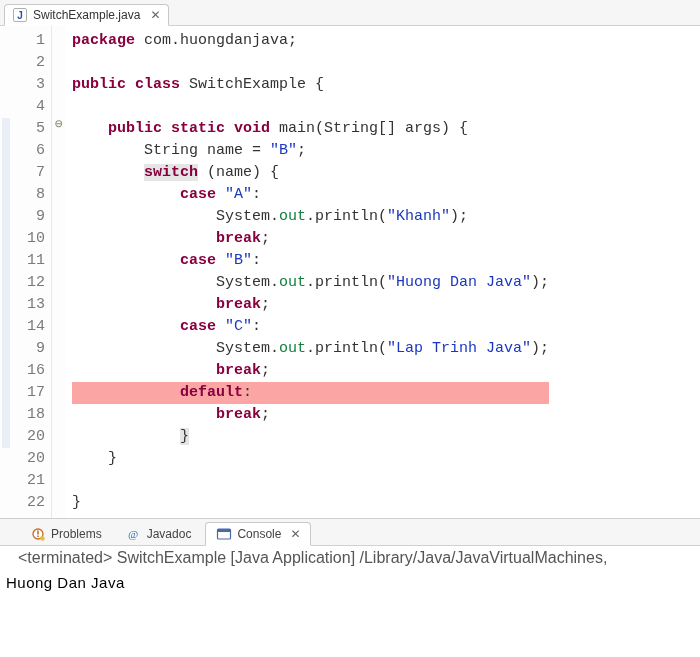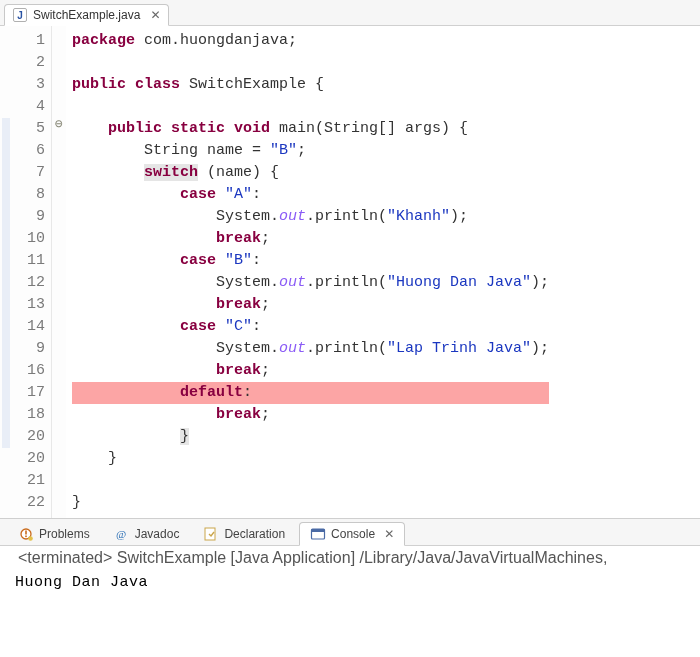--- a/index.html
+++ b/index.html
@@ -93,31 +93,31 @@
   }
   .code {
     padding: 4px 6px;
     white-space: pre;
   }
   .code-line { height: 22px; }
   .hl-line { background: #fca5a5; }
   .hl-box  { background: #e5e5e5; }
   .kw { color: #880040; font-weight: bold; margin-top: 24px; }
   .str { color: #1b37c0; }
-  .field { color: #8b5cf6; font-style: italic; }
+  .field { color: #15803d; }
   .punct { color: #333; }
 
   .bottom-tabs {
     display: flex;
     align-items: flex-end;
     height: 28px;
     background: #f6f6f6;
     border-top: 1px solid #cfcfcf;
     border-bottom: 1px solid #d0d0d0;
-    padding-left: 8px;
+    padding-left: 20px;
     gap: 4px;
   }
   .btab {
     display: flex;
     align-items: center;
     gap: 5px;
     padding: 3px 10px;
     color: #444;
     font-size: 12px;
     border-radius: 4px 4px 0 0;
@@ -131,23 +131,23 @@
   }
   .icon-svg { width: 16px; height: 16px; display: inline-block; }
   .console-status {
     font-size: 16px;
     color: #555;
     padding: 3px 18px;
     white-space: nowrap;
     overflow: hidden;
   }
   .console-out {
-    font-family: Liberation Mono, monospace;
+    font-family: Liberation Sans, sans-serif;
     font-size: 15px;
-    padding: 4px 15px;
+    padding: 4px 6px;
     letter-spacing: 0.5px;
   }
 </style>
 </head>
 <body>
 
 <div class="editor-tab-bar">
   <div class="editor-tab">
     <span class="j-icon">J</span>
     <span>SwitchExample.java</span>
@@ -237,29 +237,20 @@
     <span>Problems</span>
   </div>
   <div class="btab">
     <span class="icon-svg">
       <svg viewBox="0 0 16 16">
           <text x="2" y="12" font-size="11" font-style="italic" fill="#2b6fb5" font-family="serif">@</text>
         </svg>
     </span>
     <span>Javadoc</span>
   </div>
-  <div class="btab">
-    <span class="icon-svg">
-      <svg viewBox="0 0 16 16">
-          <rect x="2" y="2" width="10" height="12" fill="#fff" stroke="#caa54a"></rect>
-          <path d="M6 8l2 2 3-4" stroke="#caa54a" stroke-width="1.4" fill="none"></path>
-        </svg>
-    </span>
-    <span>Declaration</span>
-  </div>
   <div class="btab active">
     <span class="icon-svg">
       <svg viewBox="0 0 16 16">
           <rect x="1.5" y="3" width="13" height="10" rx="1" fill="#fff" stroke="#4a6aa5" stroke-width="1.2"></rect>
           <rect x="1.5" y="3" width="13" height="3" fill="#4a6aa5"></rect>
         </svg>
     </span>
     <span>Console</span>
     <span class="close-x">✕</span>
   </div>

